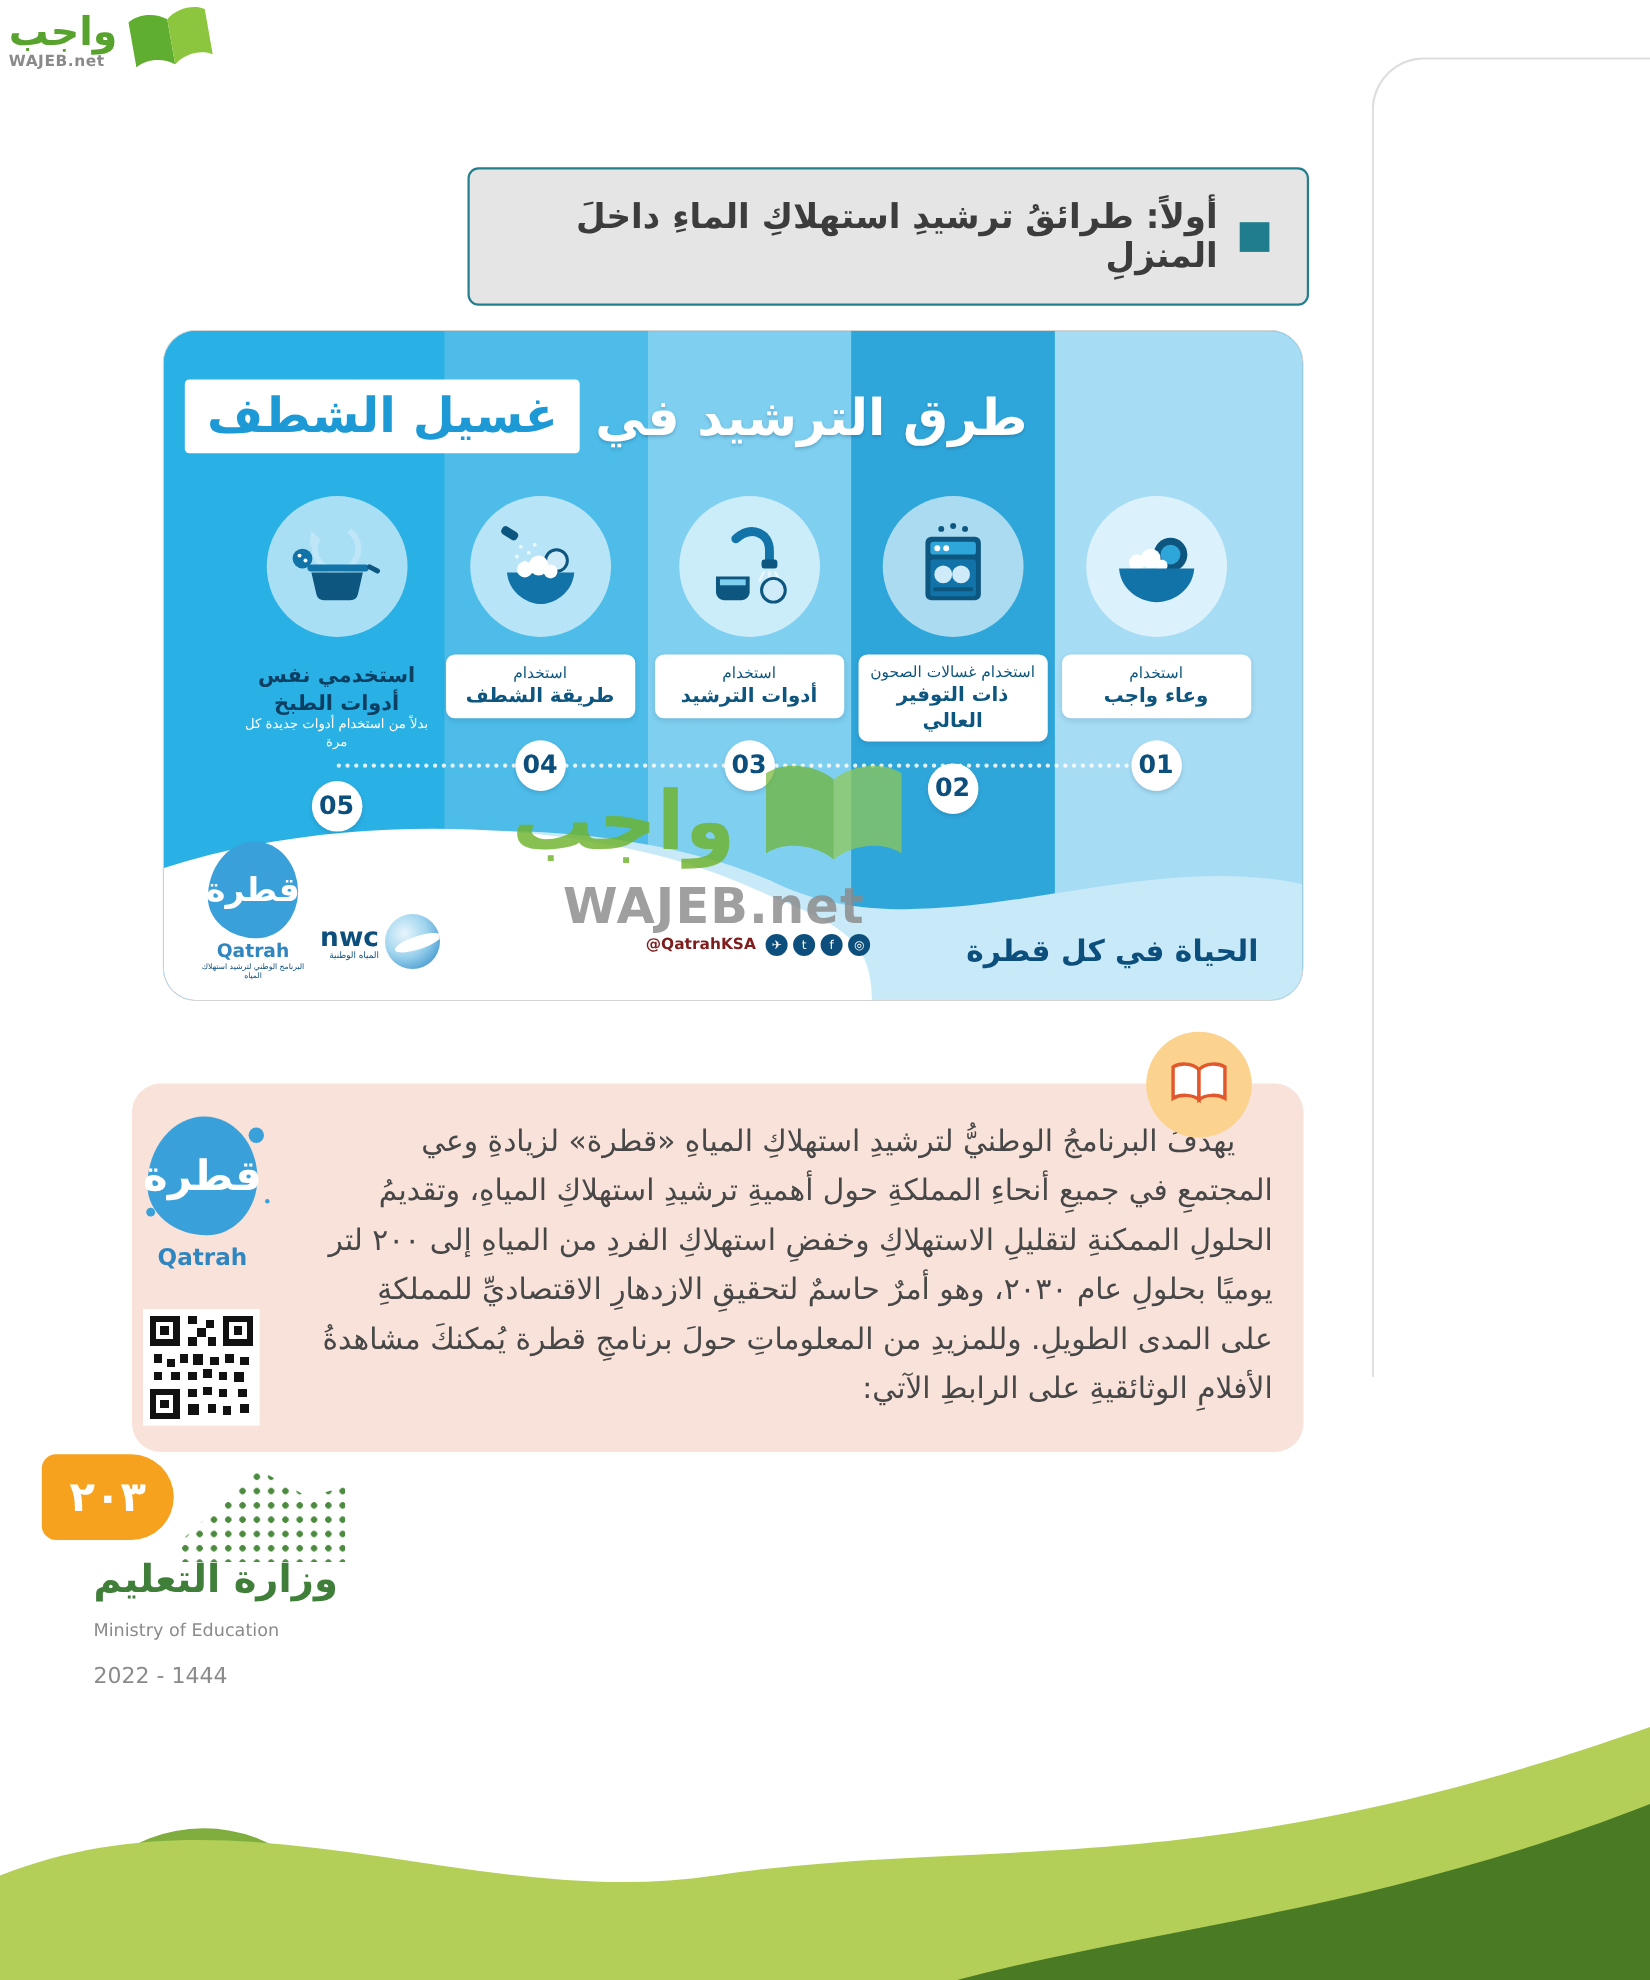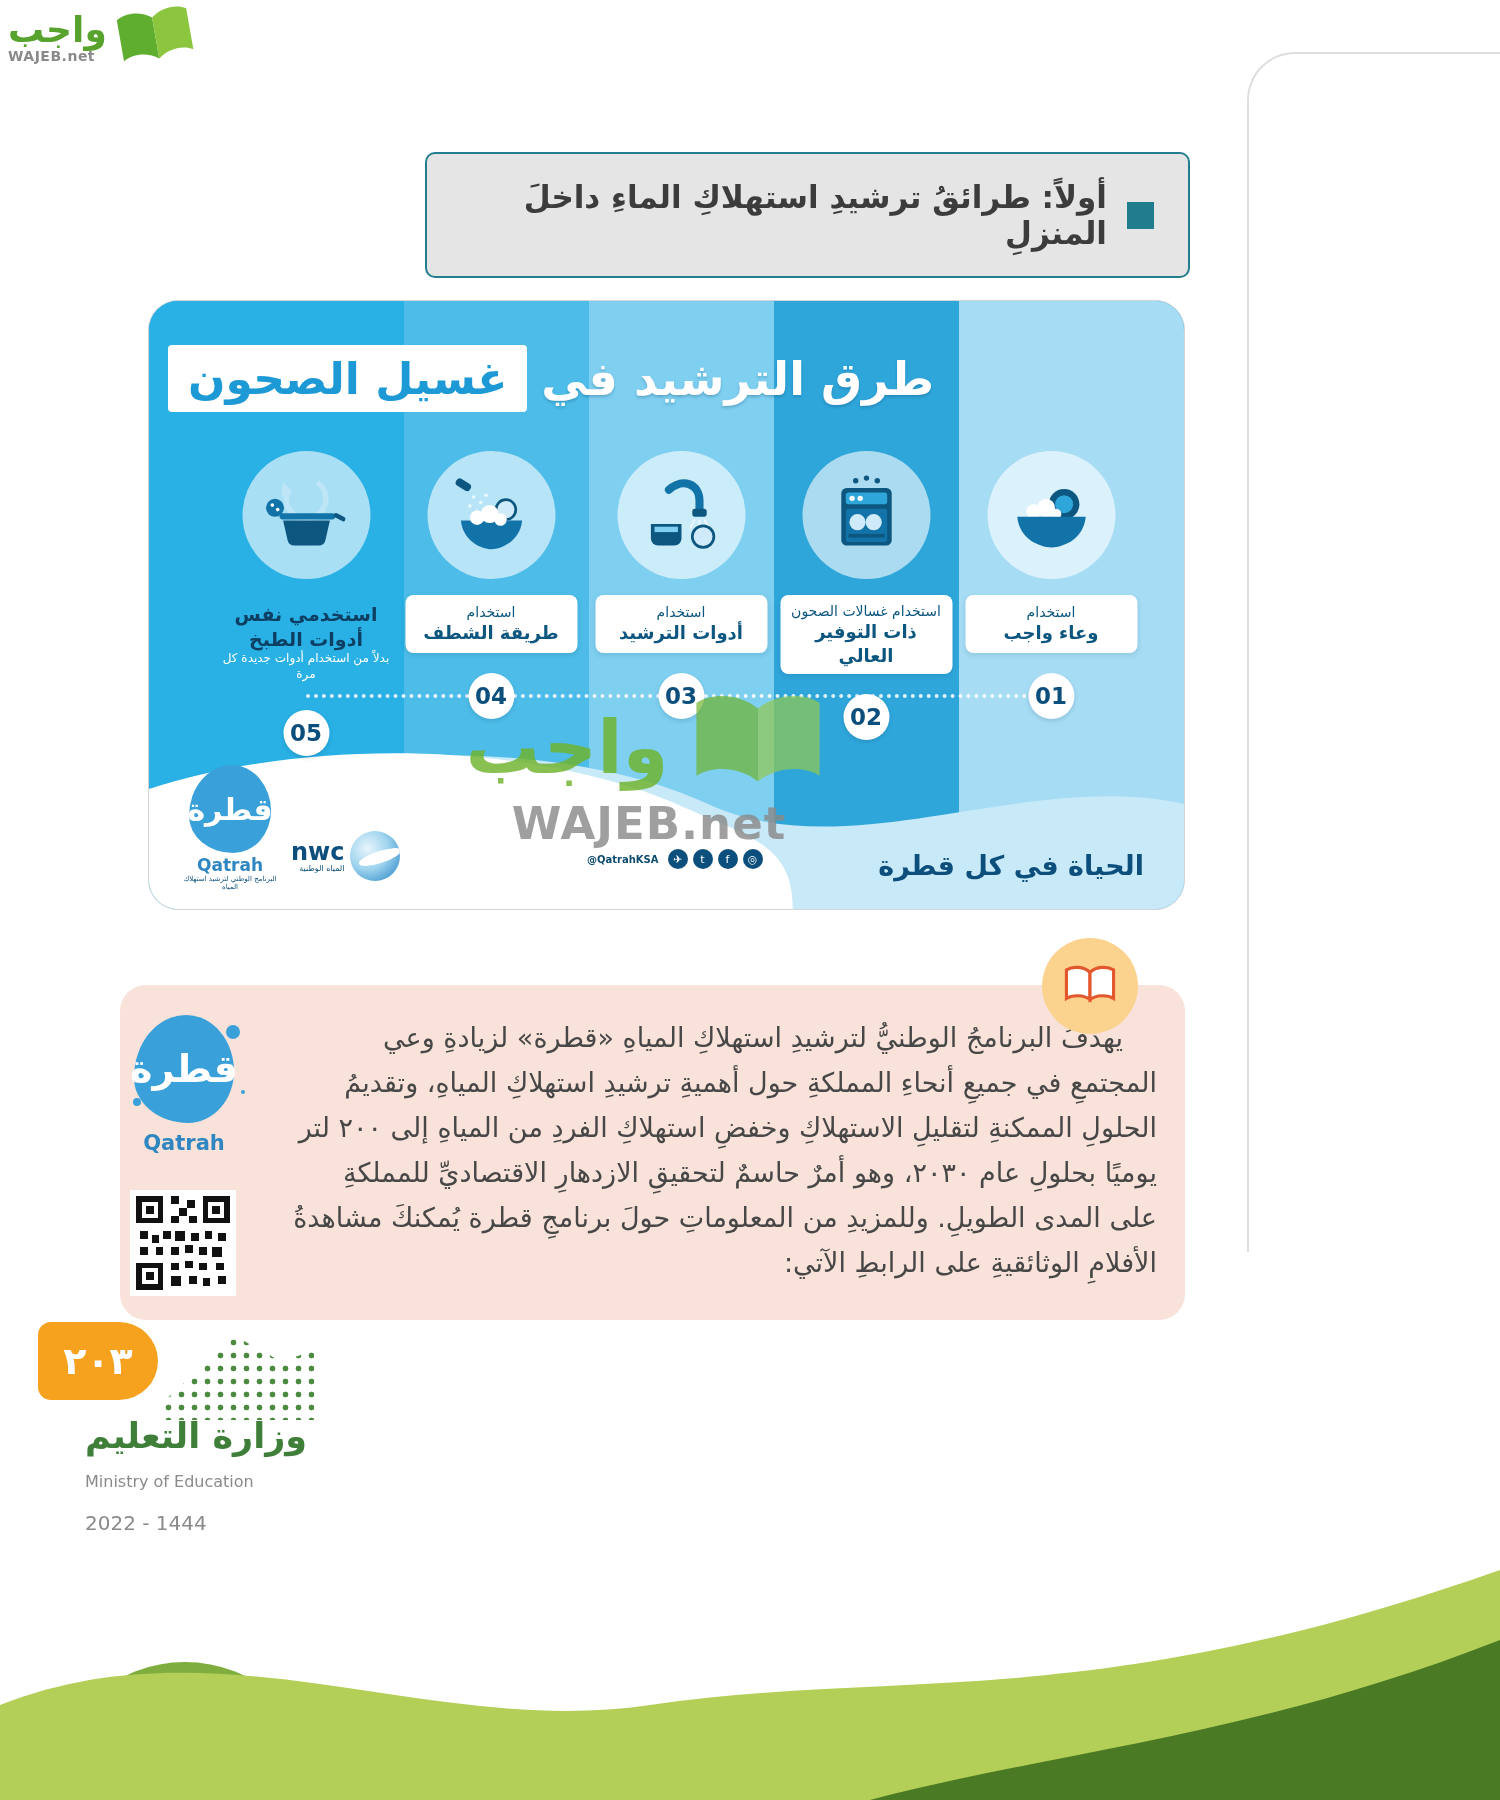--- a/index.html
+++ b/index.html
@@ -78,21 +78,21 @@
   .nwc { left:142px; bottom:28px; display:flex; align-items:center; gap:6px; }
   .nwc-txt { text-align:right; }
   .nwc-name { color:#0d4f7c; font-size:24px; font-weight:bold; line-height:1; }
   .nwc-sub { color:#0d4f7c; font-size:8px; direction:rtl; }
   .nwc-circle { width:50px; height:50px; border-radius:50%;
     background:radial-gradient(circle at 35% 35%, #e8f5fc 0%, #9fd4ee 45%, #1f7fc4 100%);
     position:relative; overflow:hidden; }
   .nwc-circle::after { content:""; position:absolute; left:8px; top:20px; width:44px; height:12px;
     background:#ffffff; border-radius:50%; transform:rotate(-18deg); }
   .social { left:438px; bottom:40px; display:flex; align-items:center; gap:5px; direction:ltr; }
-  .social-handle { color:#0c4a6e; font-size:10px; font-weight:bold; margin-right:4px; }
+  .social-handle { color:#7f1d1d; font-size:14px; font-weight:bold; margin-right:4px; }
   .soc { width:20px; height:20px; border-radius:50%; background:#0d4f7c; color:#fff; font-size:11px;
     display:flex; align-items:center; justify-content:center; }
   .tagline { right:40px; bottom:28px; color:#0d4f7c; font-size:27px; font-weight:bold; direction:rtl; }
 
   
   .info-box { left:120px; top:985px; width:1065px; height:335px; background:#f8e2d9; border-radius:26px; }
   .info-par { position:absolute; top:30px; left:170px; right:28px; direction:rtl; text-align:right;
     font-size:27px; line-height:45px; color:#474747; text-indent:34px; }
   .book-badge { left:1042px; top:938px; width:96px; height:96px; border-radius:50%; background:#fbd28e;
     display:flex; align-items:center; justify-content:center; z-index:6; }
@@ -146,21 +146,21 @@
 
 <div class="abs card">
   <div class="col col5"></div>
   <div class="col col4"></div>
   <div class="col col3"></div>
   <div class="col col2"></div>
   <div class="col col1"></div>
 
   <div class="ig-title">
     <span class="ig-title-main">طرق الترشيد في</span>
-    <span class="ig-title-hl">غسيل الصحون</span>
+    <span class="ig-title-hl">غسيل الشطف</span>
   </div>
 
   <div class="dotline"></div>
 
   <div class="step s05">
     <div class="step-circle">
       <svg width="90" height="90" viewBox="0 0 100 100">
         <path d="M62 14 A22 22 0 1 1 30 22" stroke="#bfe6f7" stroke-width="6" fill="none"></path>
         <path d="M24 14 L34 24 L22 30 Z" fill="#bfe6f7"></path>
         <circle cx="15" cy="42" r="10" fill="#1273a8"></circle>

